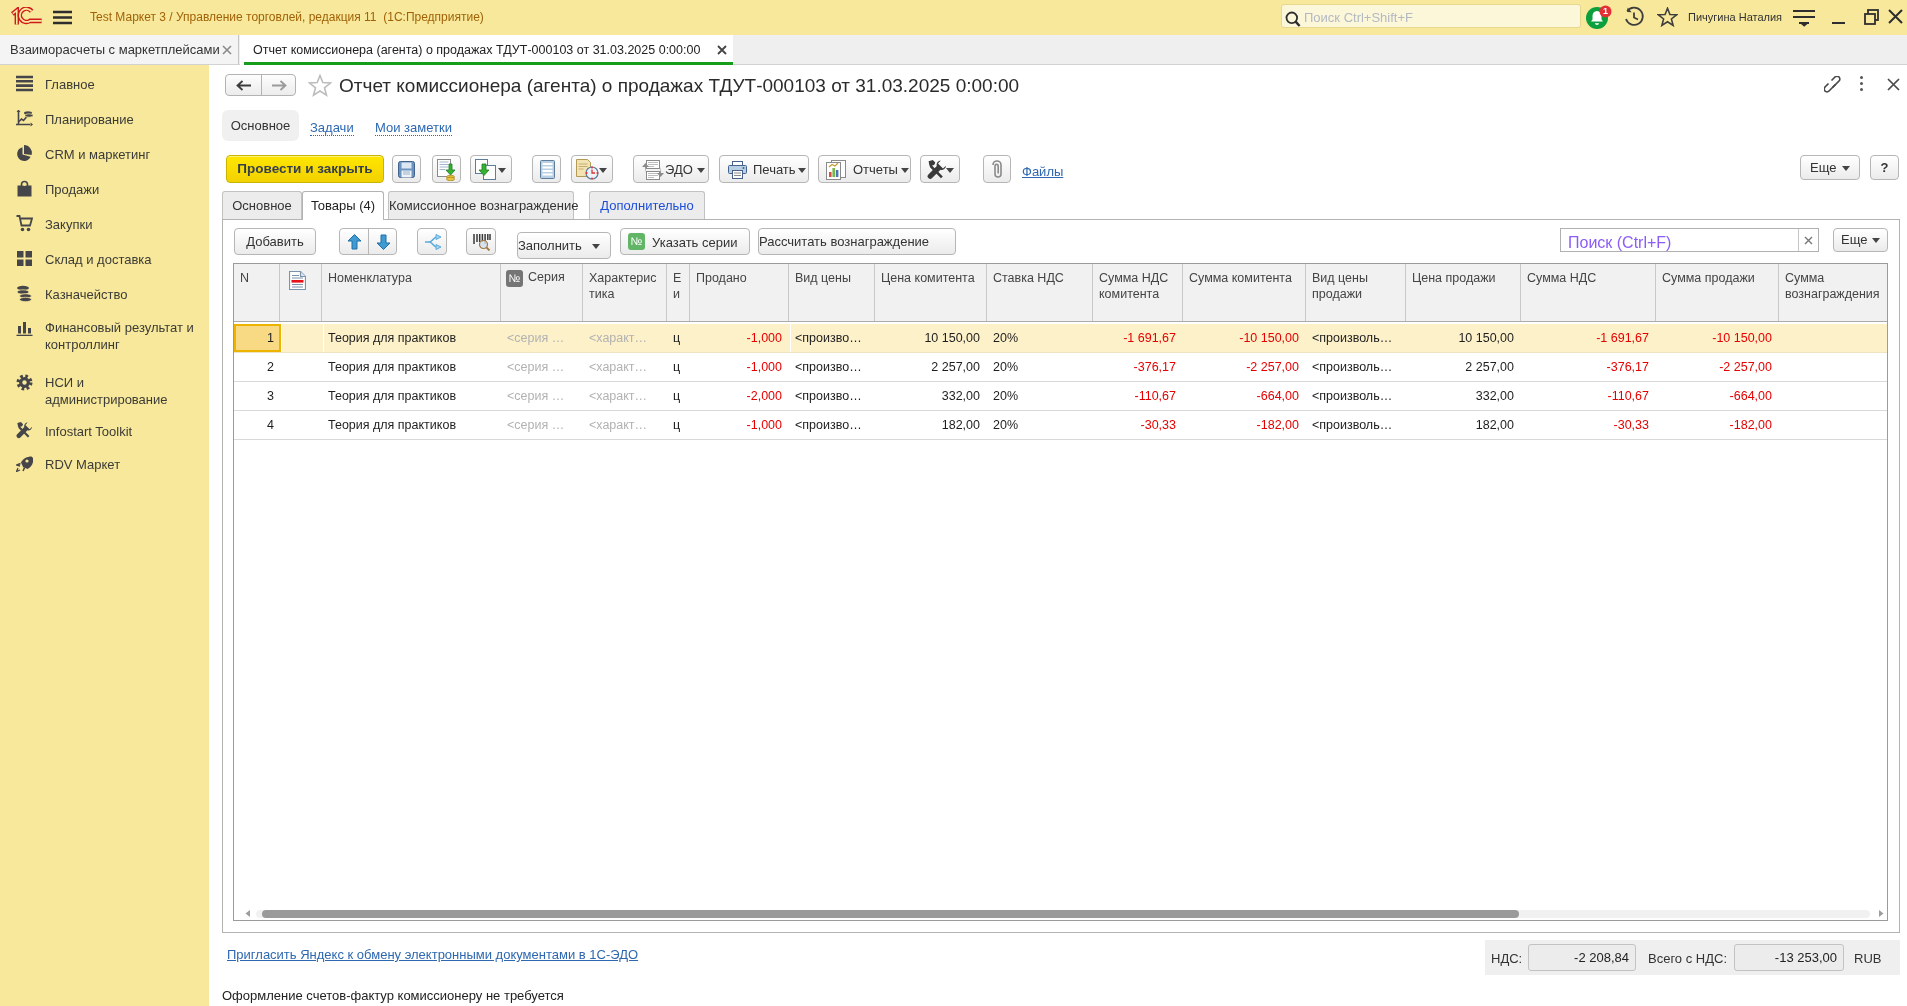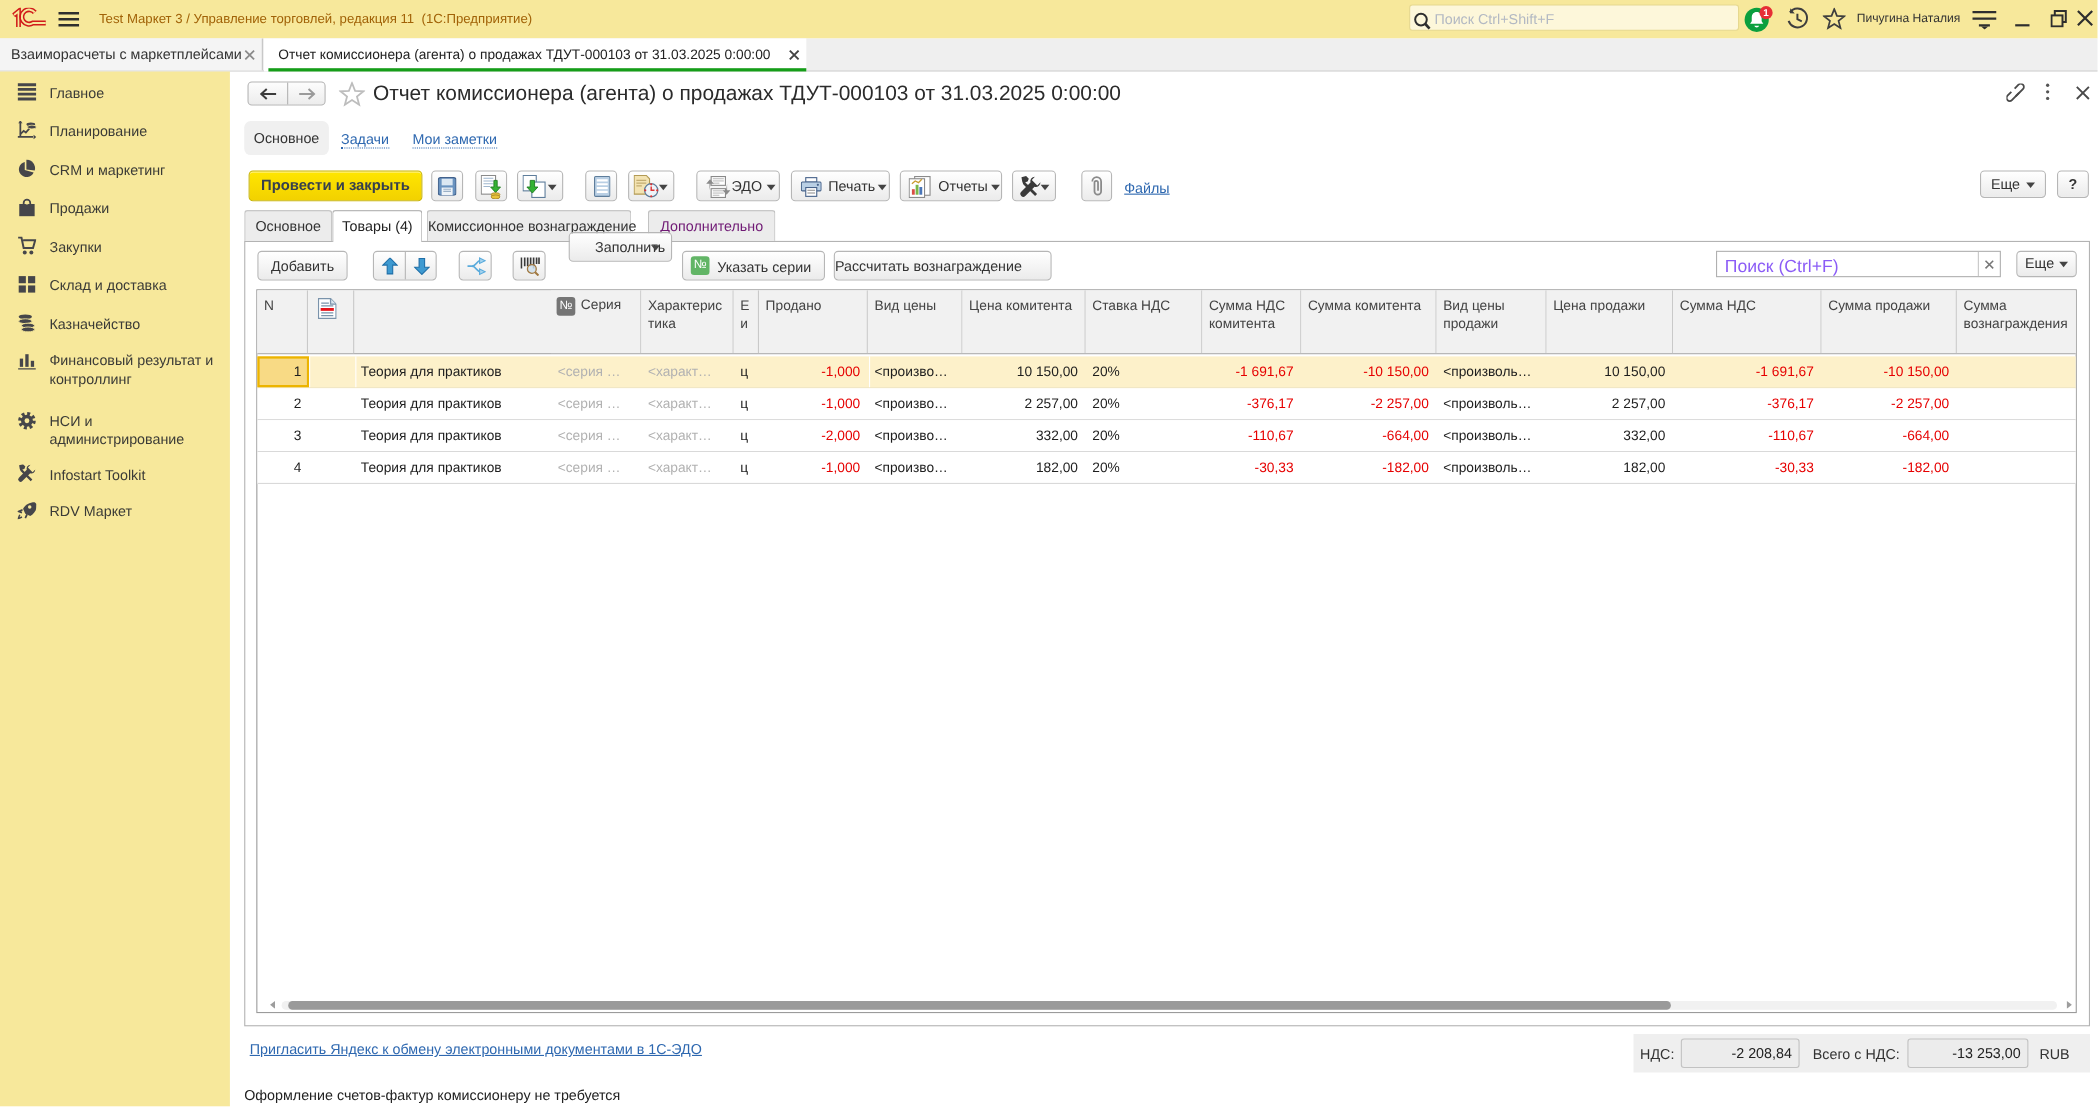--- a/index.html
+++ b/index.html
@@ -294,21 +294,21 @@
     <path d="M4 6 a4 4 0 0 1 8 0 l0 9 a3 3 0 0 1 -6 0 l0 -8 a1.6 1.6 0 0 1 3.2 0 l0 7.5" fill="none" stroke="#8a8a8a" stroke-width="1.6"></path>
   </svg>
 </div>
 <div class="ab" style="left:1022px;top:162px"><span class="lnk" style="font-size:13px">Файлы</span></div>
 <div class="btn" style="left:1800px;top:155px;width:60px;height:25px;text-align:center;line-height:23px">Еще <span class="caret" style="margin-left:2px"></span></div>
 <div class="btn" style="left:1870px;top:155px;width:29px;height:25px;text-align:center;line-height:23px;font-weight:bold">?</div>
 
 <div class="ab" style="left:222px;top:219px;width:1678px;height:714px;background:#fff;border:1px solid #b3b3b3"></div>
 <div class="ab" style="left:222px;top:191px;width:80px;height:28px;background:#ececec;border:1px solid #c2c2c2;border-bottom:none;border-radius:3px 3px 0 0;font-size:13px;color:#333;text-align:center;line-height:28px;white-space:nowrap">Основное</div>
 <div class="ab" style="left:388px;top:191px;width:186px;height:28px;background:#ececec;border:1px solid #c2c2c2;border-bottom:none;border-radius:3px 3px 0 0;font-size:13px;color:#333;text-align:center;line-height:28px;white-space:nowrap">Комиссионное вознаграждение</div>
-<div class="ab" style="left:589px;top:191px;width:116px;height:28px;background:#ececec;border:1px solid #c2c2c2;border-bottom:none;border-radius:3px 3px 0 0;font-size:13px;color:#701a75;text-align:center;line-height:28px;white-space:nowrap">Дополнительно</div>
+<div class="ab" style="left:589px;top:191px;width:116px;height:28px;background:#ececec;border:1px solid #c2c2c2;border-bottom:none;border-radius:3px 3px 0 0;font-size:13px;color:#1d4ed8;text-align:center;line-height:28px;white-space:nowrap">Дополнительно</div>
 <div class="ab" style="left:302px;top:191px;width:82px;height:29px;background:#fff;border:1px solid #b3b3b3;border-bottom:none;border-radius:3px 3px 0 0;font-size:13px;color:#222;text-align:center;line-height:28px;z-index:3;white-space:nowrap">Товары (4)</div>
 
 <div class="btn" style="left:234px;top:228px;width:82px;height:27px;text-align:center;line-height:25px">Добавить</div>
 <div class="btn" style="left:339px;top:228px;width:58px;height:27px">
   <div style="position:absolute;left:28px;top:0;width:1px;height:25px;background:#b6b6b6"></div>
   <svg style="position:absolute;left:7px;top:5px" width="15" height="16" viewBox="0 0 15 16">
       <path d="M7.5 0.5 L14 7 L10 7 L10 15 L5 15 L5 7 L1 7 z" fill="#3e9ad1" stroke="#1f6fa8" stroke-width="1"></path>
     </svg>
   <svg style="position:absolute;left:36px;top:5px" width="15" height="16" viewBox="0 0 15 16">
       <path d="M7.5 15.5 L1 9 L5 9 L5 1 L10 1 L10 9 L14 9 z" fill="#3e9ad1" stroke="#1f6fa8" stroke-width="1"></path>
@@ -325,21 +325,21 @@
 </div>
 <div class="btn" style="left:466px;top:228px;width:30px;height:27px">
   <svg style="position:absolute;left:6px;top:4px" width="18" height="18" viewBox="0 0 18 18">
     <g stroke="#3a3a3a" stroke-width="1.5">
         <path d="M1 1 v10 M4 1 v8 M6.7 1 v8 M9.4 1 v8 M12.1 1 v10 M14.8 1 v6 M17 1 v6"></path>
       </g>
     <circle cx="10.5" cy="11.5" r="4" fill="#cfe0ef" fill-opacity="0.85" stroke="#a07840" stroke-width="1.2"></circle>
     <path d="M13.5 14.5 L16.5 17.5" stroke="#a07840" stroke-width="1.8"></path>
   </svg>
 </div>
-<div class="btn" style="left:517px;top:211px;width:94px;height:27px;padding-left:23px;line-height:25px">Заполнить<span class="caret" style="position:absolute;left:74px;top:11px"></span></div>
+<div class="btn" style="left:517px;top:232px;width:94px;height:27px;padding-left:0;line-height:25px">Заполнить<span class="caret" style="position:absolute;left:74px;top:11px"></span></div>
 <div class="btn" style="left:620px;top:228px;width:130px;height:27px">
   <div style="position:absolute;left:7px;top:4px;width:17px;height:17px;background:#62b566;border-radius:3px;color:#fff;font-size:11px;text-align:center;line-height:17px">№</div>
   <span style="position:absolute;left:31px;top:6px;font-size:13px">Указать серии</span>
 </div>
 <div class="btn" style="left:758px;top:228px;width:198px;height:27px;text-align:left;line-height:25px">Рассчитать вознаграждение</div>
 <div class="ab" style="left:1560px;top:228px;width:259px;height:24px;border:1px solid #b0b0b0;background:#fff">
   <span style="position:absolute;left:7px;top:5px;font-size:16px;color:#8b5cf6">Поиск (Ctrl+F)</span>
   <div style="position:absolute;right:19px;top:0;width:1px;height:22px;background:#c6c6c6"></div>
   <svg style="position:absolute;right:5px;top:7px" width="9" height="9" viewBox="0 0 9 9">
       <path d="M1 1 L8 8 M8 1 L1 8" stroke="#777" stroke-width="1.4"></path>
@@ -351,20 +351,21 @@
 <div class="ab" style="left:234px;top:264px;width:1653px;height:58px;background:#f1f1f1;border-bottom:1px solid #ababab">
   <div class="hc" style="left:0;width:46px">N</div>
   <div class="hc" style="left:46px;width:42px">
     <svg style="position:absolute;left:9px;top:7px" width="17" height="19" viewBox="0 0 17 19">
       <path d="M0.5 0.5 h11 l5 5 v13 h-16 z" fill="#fff" stroke="#7a93ab" stroke-width="1.2"></path>
       <path d="M11.5 0.5 l0 5 5 0" fill="#dce6ef" stroke="#7a93ab" stroke-width="1.2"></path>
       <path d="M3 4.5h7M3 7h11M3 13.5h11M3 16h11" stroke="#7a93ab" stroke-width="1.2"></path>
       <rect x="2.5" y="9" width="12" height="2.6" fill="#e8131a"></rect>
     </svg>
   </div>
+  <div class="hc" style="left:88px;width:179px">Номенклатура</div>
   <div class="hc" style="left:267px;width:82px;padding-left:0">
     <span style="position:absolute;left:5px;top:6px;width:17px;height:17px;background:#757575;border-radius:3px;color:#fff;font-size:11px;text-align:center;line-height:17px">№</span>
     <span style="position:absolute;left:27px;top:5px">Серия</span>
   </div>
   <div class="hc" style="left:349px;width:84px">Характерис<br>тика</div>
   <div class="hc" style="left:433px;width:23px">Е<br>и</div>
   <div class="hc" style="left:456px;width:99px">Продано</div>
   <div class="hc" style="left:555px;width:86px">Вид цены</div>
   <div class="hc" style="left:641px;width:112px">Цена комитента</div>
   <div class="hc" style="left:753px;width:106px">Ставка НДС</div>

